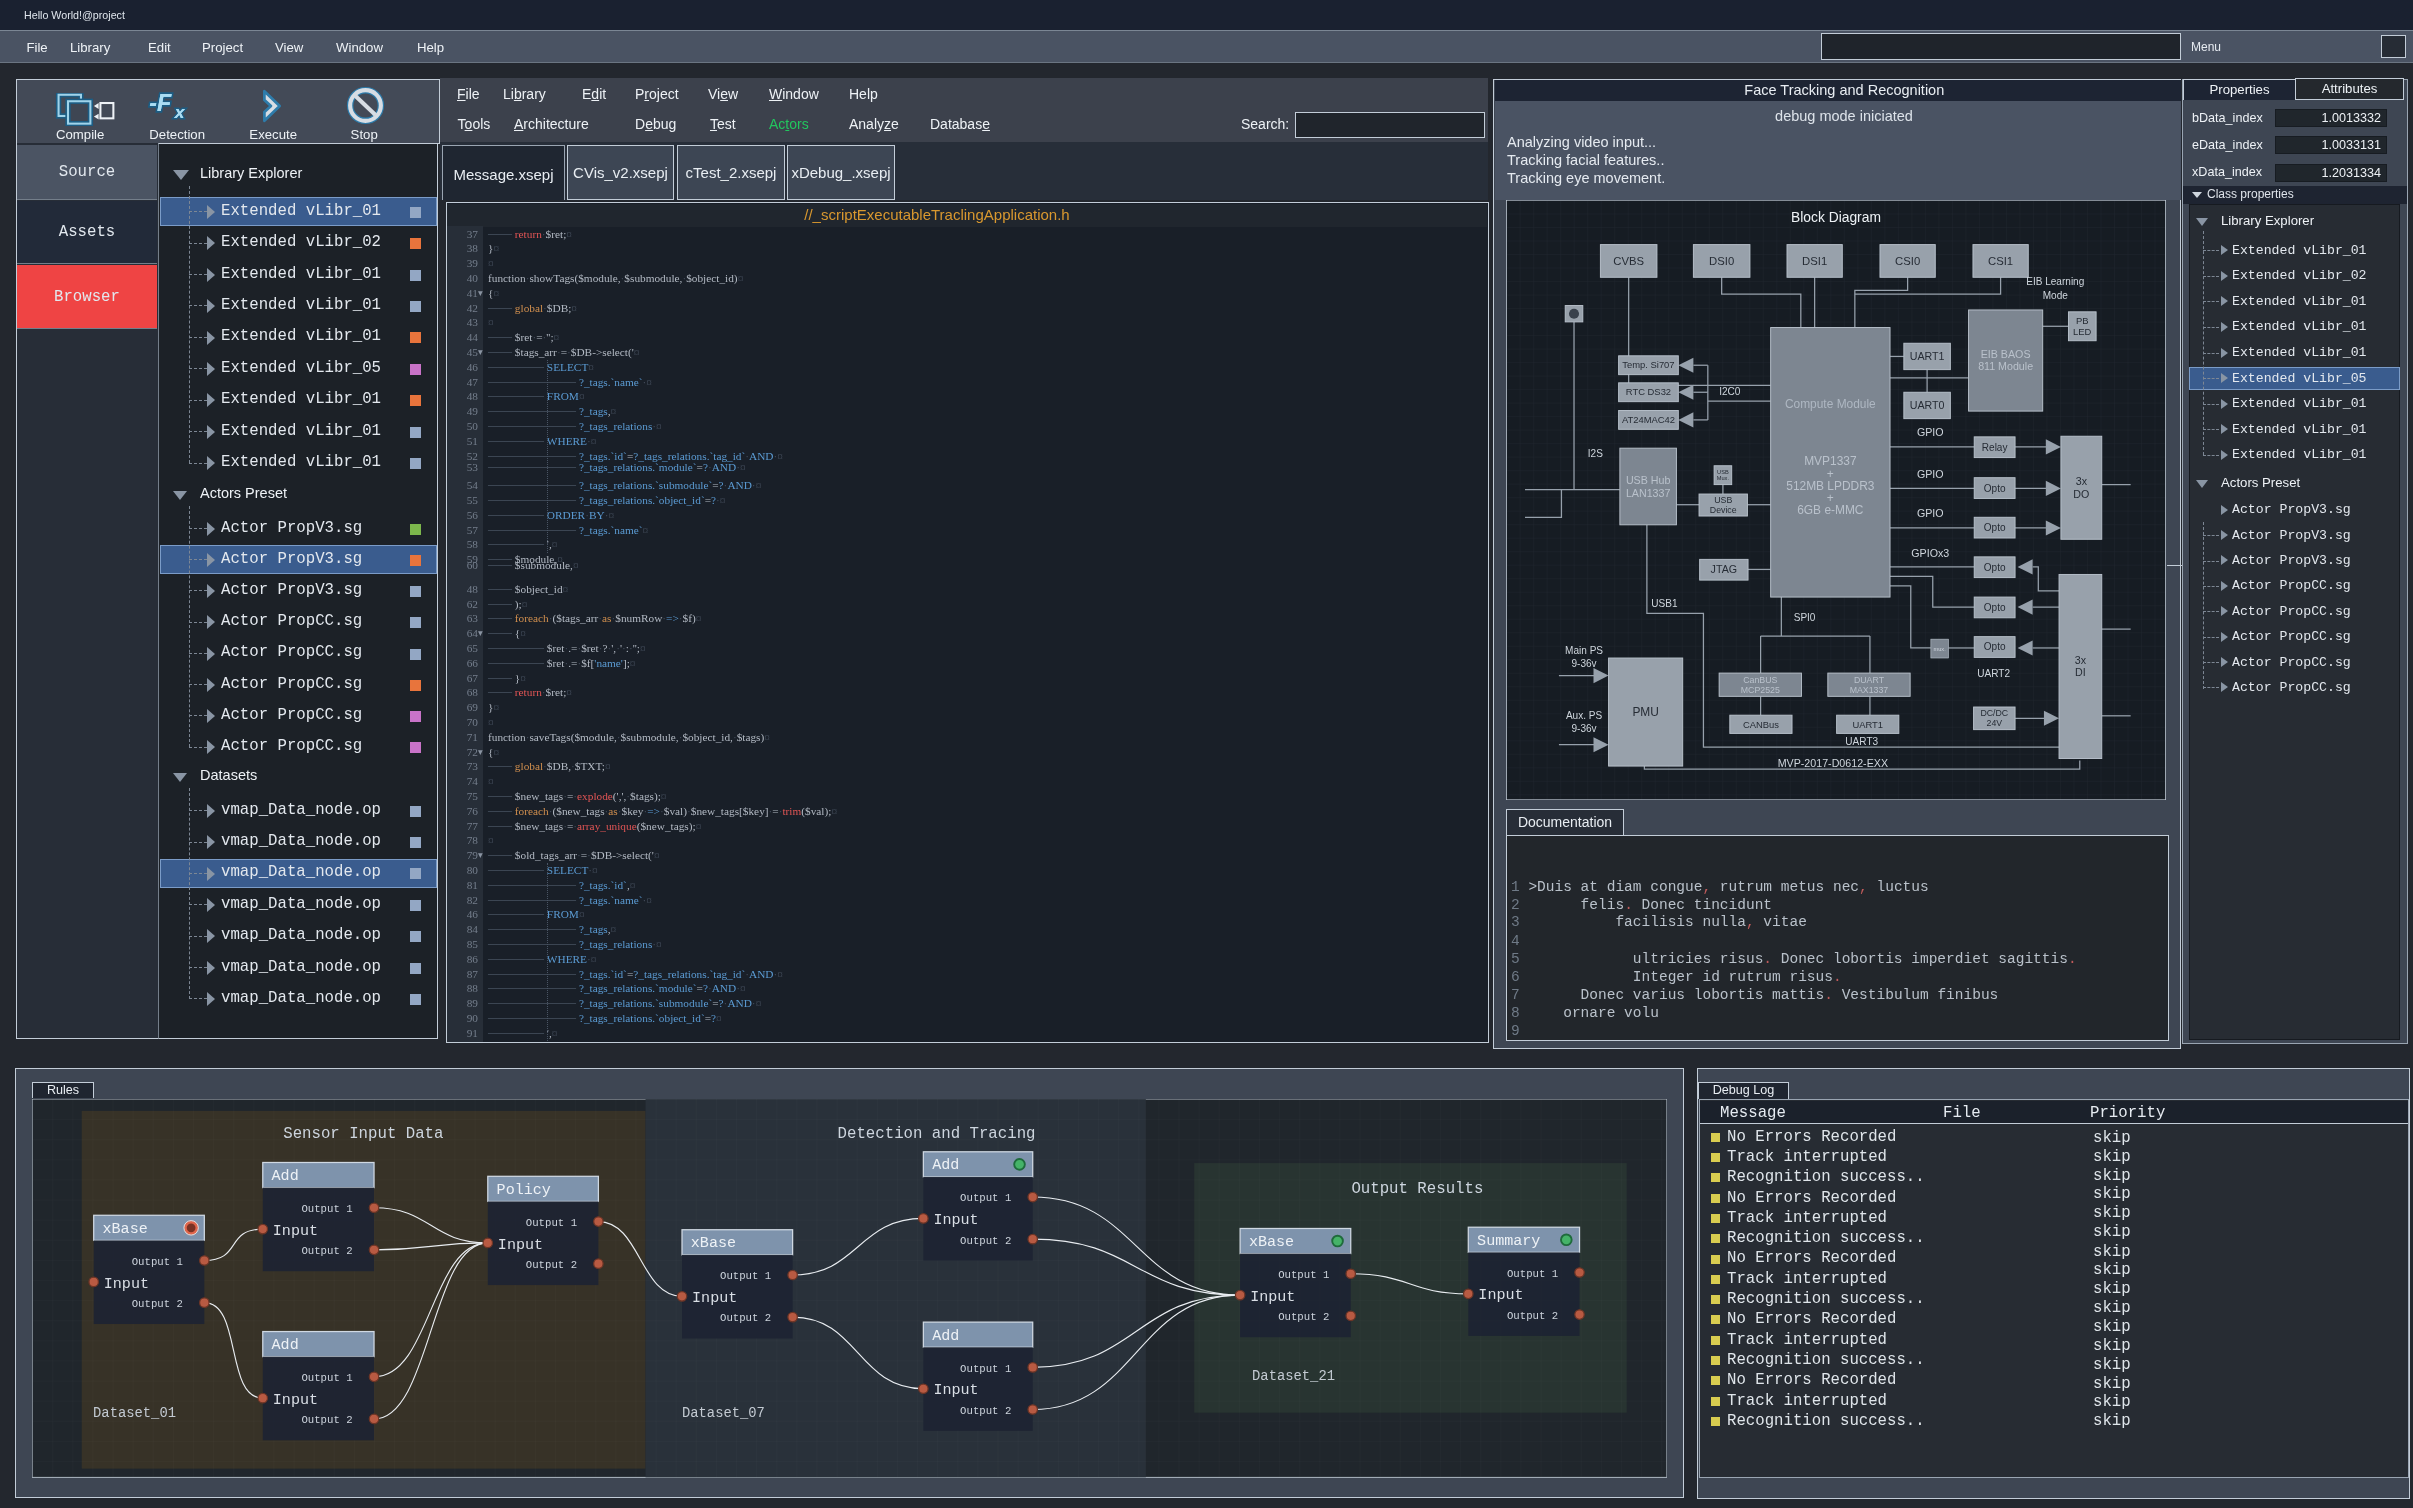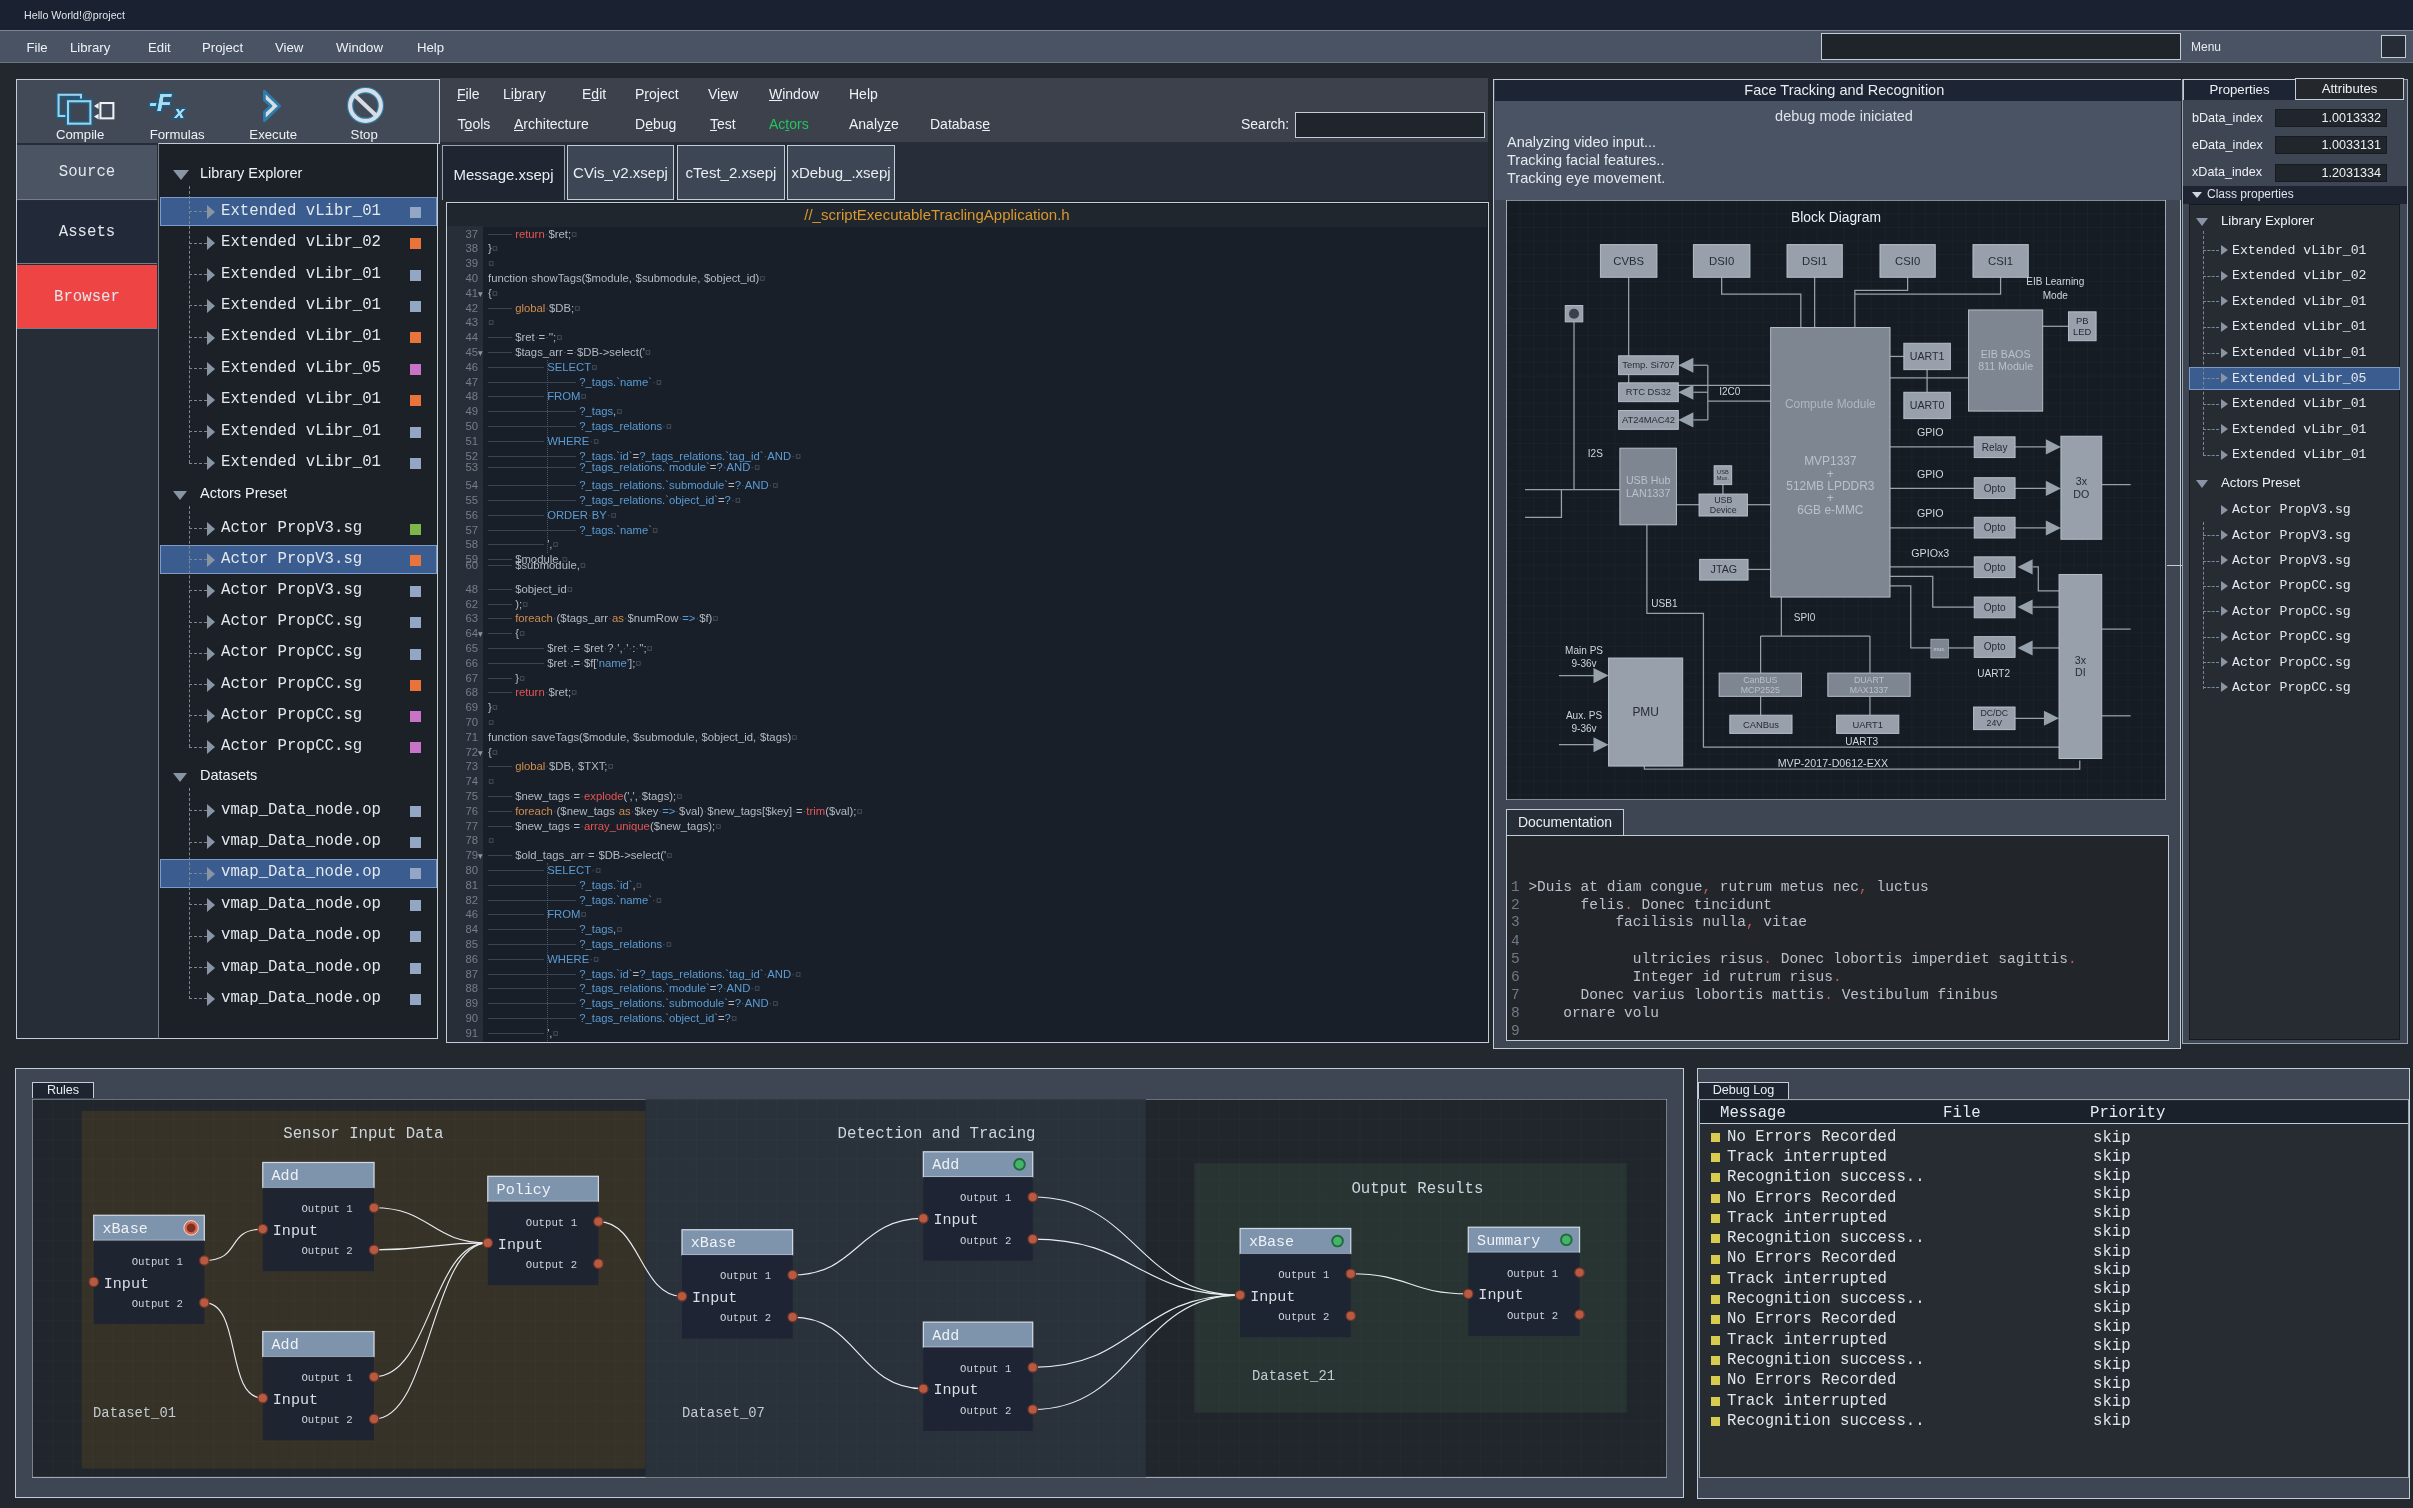--- a/index.html
+++ b/index.html
@@ -1,21 +1,21 @@
 <!DOCTYPE html>
 <html style="font-size:10px"><head><meta charset="utf-8"><style>
 *{margin:0;padding:0;box-sizing:border-box}
 html,body{width:2413px;height:1508px;overflow:hidden;background:#23272e}
 body{font-family:"Liberation Sans",sans-serif;color:#e8ecf2;position:relative}
 .abs{position:absolute}
 .mono{font-family:"Liberation Mono",monospace}
 .bord{border:1.3px solid #c3cdd8}
 .panel{background:#434a57}
 
-.cl{position:absolute;left:447px;height:15px;width:1037px;white-space:pre;font-family:Liberation Sans, sans-serif;font-size:11.3px;line-height:15px}
+.cl{position:absolute;left:447px;height:15px;width:1037px;white-space:pre;font-family:Liberation Serif, serif;font-size:11.3px;line-height:15px}
 .cl .ln{position:absolute;left:0;width:31px;text-align:right;color:#747e8c}
 .cl .fold{position:absolute;left:31px;top:0px;color:#8a94a2;font-size:9.4px}
 .cl .cc{position:absolute;left:41px;color:#b3bac4}
 .cl .w{color:#454f5e}
 .cl .r{color:#e25555}
 .cl .o{color:#cf8e4e}
 .cl .b{color:#5b9bd3}
 </style></head>
 <body>
 <div class="abs" style="left:0;top:0;width:2413px;height:30px;background:#1a2130">
@@ -45,21 +45,21 @@
 </svg>
     <div class="abs" style="left:26px;top:47px;width:75px;text-align:center;font-size:13.2px;color:#eef2f6">Compile</div>
     <svg class="abs" style="left:131px;top:8.2px" width="58" height="36" viewBox="0 0 100 62">
 <g font-family="Liberation Sans,sans-serif" font-style="italic" font-weight="bold">
 <text x="2" y="40" font-size="40" fill="#aadcf2" stroke="#1c5d84" stroke-width="6" paint-order="stroke">-F</text>
 <text x="2" y="40" font-size="40" fill="#aadcf2">-F</text>
 <text x="46" y="52" font-size="30" fill="#aadcf2" stroke="#1c5d84" stroke-width="5" paint-order="stroke">x</text>
 <text x="46" y="52" font-size="30" fill="#aadcf2">x</text>
       </g>
 </svg>
-    <div class="abs" style="left:123px;top:47px;width:75px;text-align:center;font-size:13.2px;color:#eef2f6">Formulas</div>
+    <div class="abs" style="left:123px;top:47px;width:75px;text-align:center;font-size:13.2px;color:#eef2f6">Detection</div>
     <svg class="abs" style="left:243px;top:8.2px" width="35" height="36" viewBox="0 0 64 62">
 <path d="M8 4 L36 31 L8 58 L8 42 L20 31 L8 20 Z" fill="#d7dde4" stroke="#2e7cab" stroke-width="5" stroke-linejoin="round"></path>
 </svg>
     <div class="abs" style="left:219px;top:47px;width:75px;text-align:center;font-size:13.2px;color:#eef2f6">Execute</div>
     <svg class="abs" style="left:329px;top:6.3px" width="39" height="39" viewBox="0 0 66 66">
 <circle cx="33" cy="33" r="26" fill="none" stroke="#2e7cab" stroke-width="11"></circle>
 <circle cx="33" cy="33" r="26" fill="none" stroke="#d7dde4" stroke-width="7"></circle>
 <line x1="16" y1="17" x2="50" y2="49" stroke="#d7dde4" stroke-width="7"></line>
 </svg>
     <div class="abs" style="left:310px;top:47px;width:75px;text-align:center;font-size:13.2px;color:#eef2f6">Stop</div>

